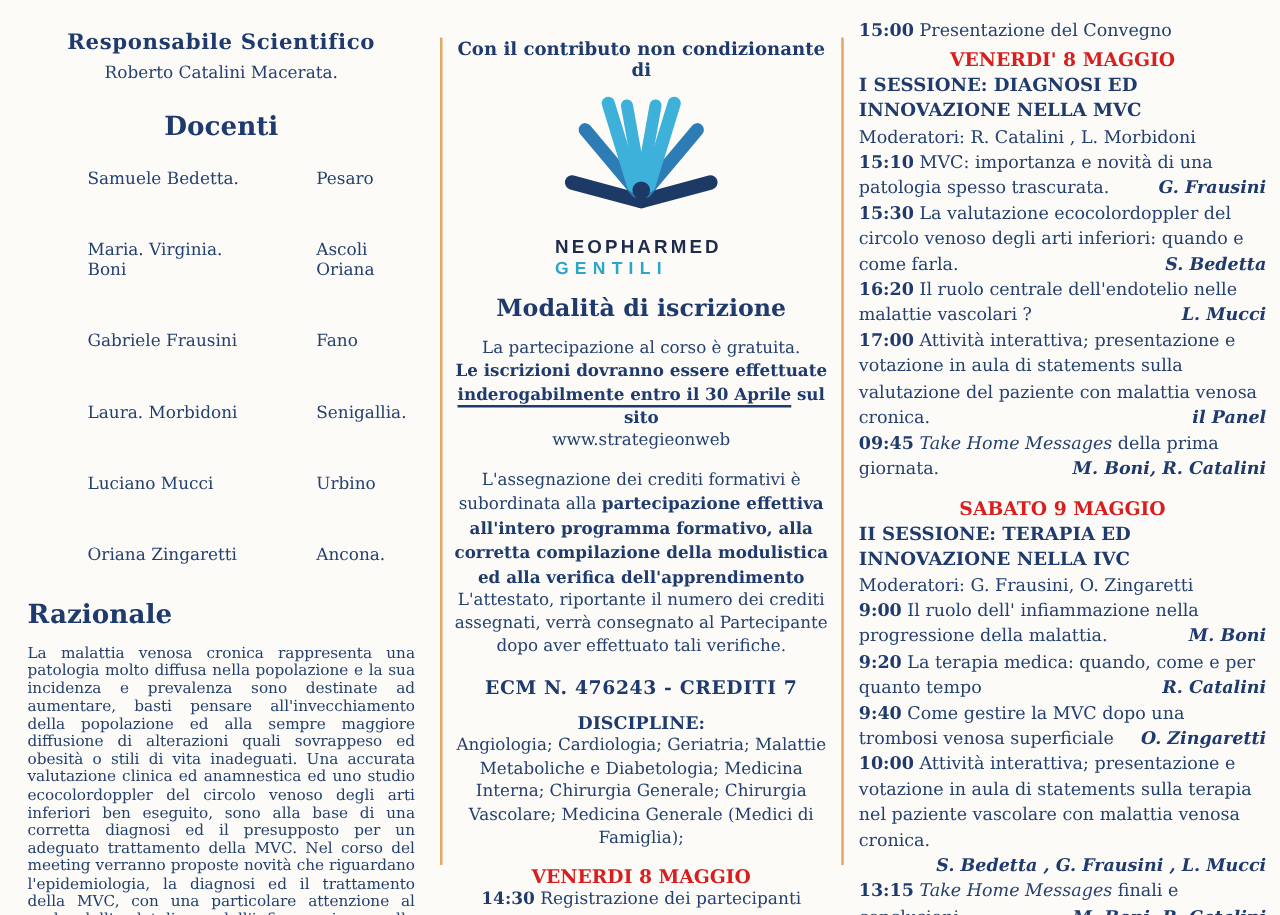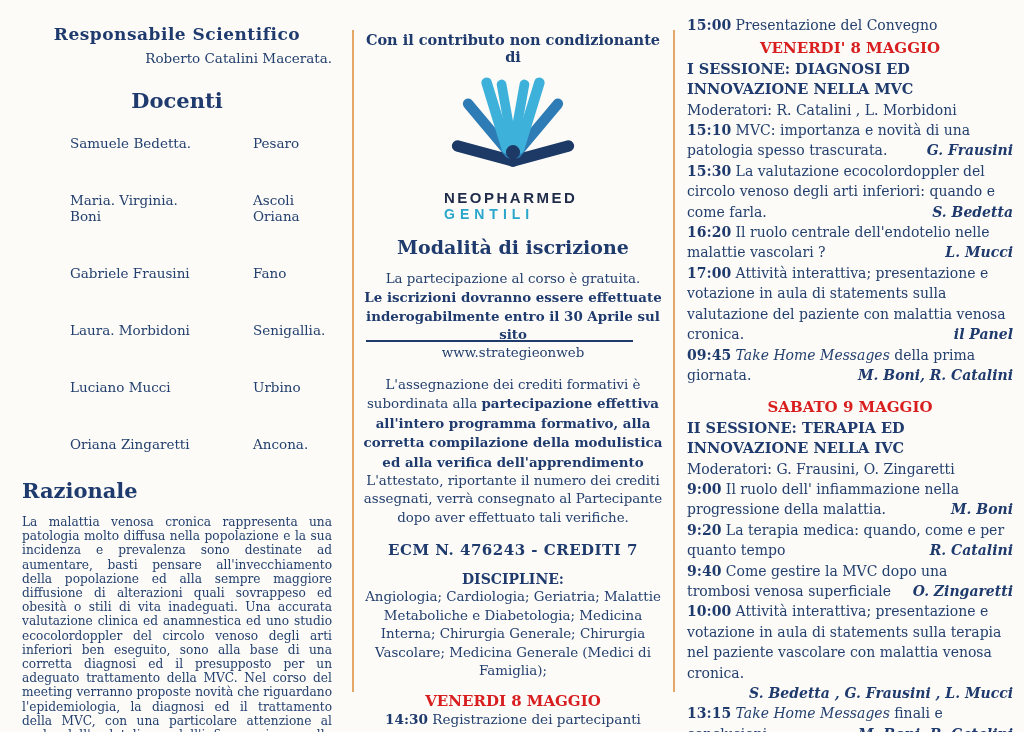--- a/index.html
+++ b/index.html
@@ -9,36 +9,36 @@
     background:#fcfbf8;
     font-family:"DejaVu Serif", serif;
     color:#24406e;
     overflow:hidden;
   }
   .navy  { color:#1f3a6d; }
   .red   { color:#d81e1e; }
   .b     { font-weight:bold; }
   .bi    { font-weight:bold; font-style:italic; }
   .it    { font-style:italic; }
-  .u     { border-bottom:2px solid #1f3a6d; padding-bottom:16px; }
+  .u     { border-bottom:2px solid #1f3a6d; padding-bottom:0px; }
 
   
   .col-left  { position:absolute; left:22px;  top:0; width:310px; }
   .col-mid   { position:absolute; left:360px; top:0; width:306px; text-align:center; }
   .col-right { position:absolute; left:687px; top:0; width:326px; }
   .vline {
     position:absolute; top:30px; height:662px; width:0;
     border-left:2px solid #e3a868;
   }
   .vline.l { left:352px; }
   .vline.r { left:673px; }
 
   
   .resp-title { margin-top:24px; text-align:center; font-size:17px; font-weight:bold; color:#1f3a6d; letter-spacing:.5px; }
-  .resp-name  { margin-top:6px;  text-align:right; font-size:13.5px; }
+  .resp-name  { margin-top:6px;  text-align:center; font-size:13.5px; }
   .docenti-title { margin-top:22px; text-align:center; font-size:21px; font-weight:bold; color:#1f3a6d; }
   .docenti-grid {
     margin-top:22px; margin-left:48px;
     display:grid; grid-template-columns:142px auto; row-gap:2.5px;
     font-size:13.5px;
     gap:41px;
   }
   .raz-title { margin-top:26px; font-size:21px; font-weight:bold; color:#1f3a6d; }
   .raz-text  {
     margin-top:12px; font-size:12.2px; line-height:14.2px;

